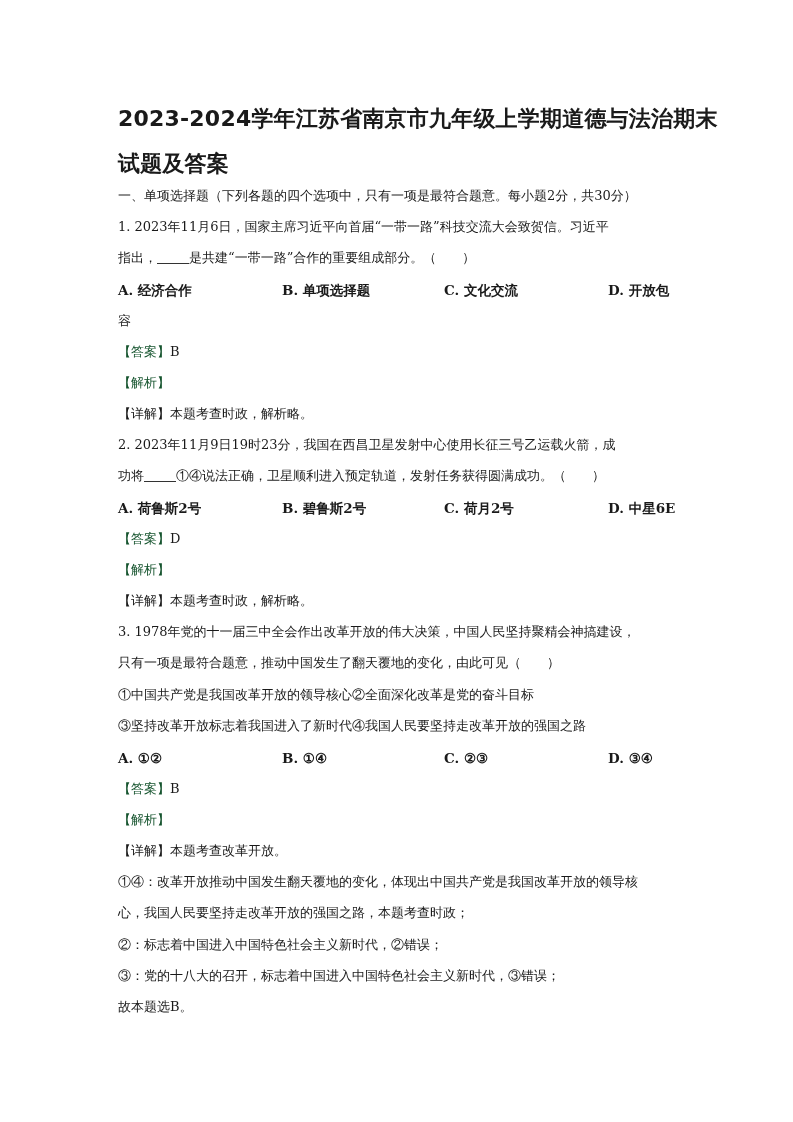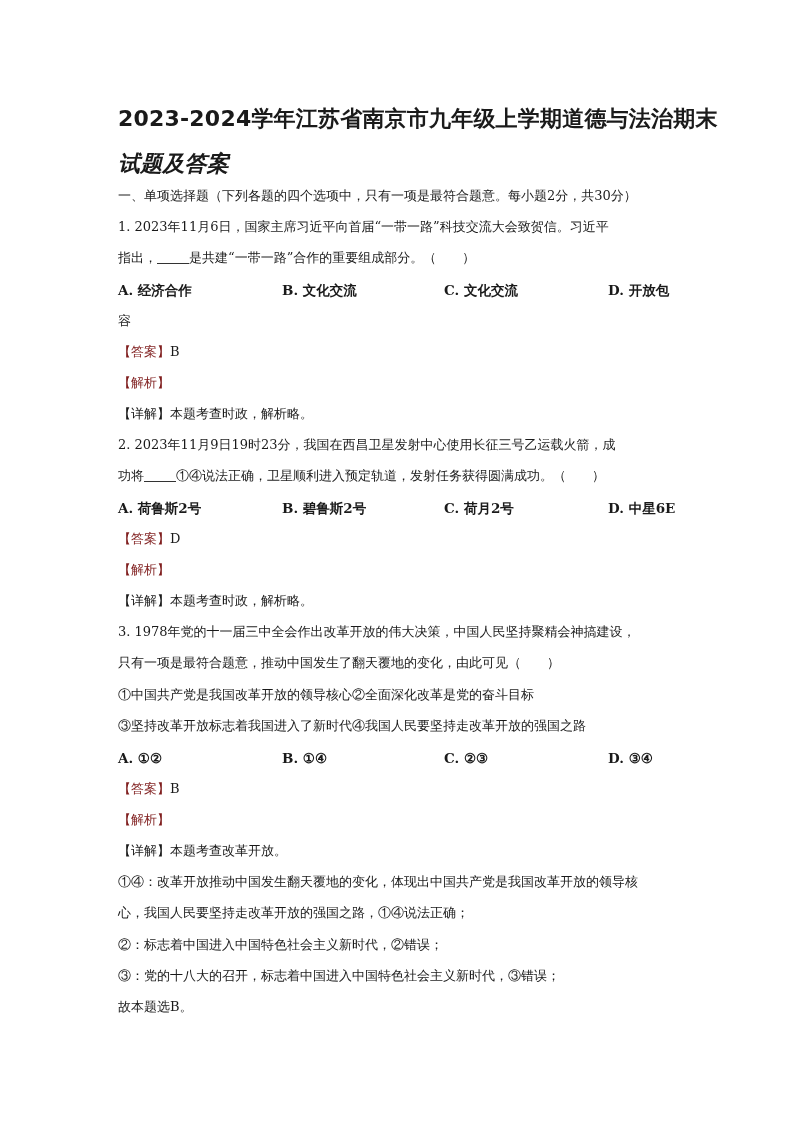--- a/index.html
+++ b/index.html
@@ -2,23 +2,23 @@
 <html><head>
 <meta charset="utf-8">
 <style>
   html, body { margin: 0; padding: 0; background: #ffffff; }
   body { width: 793px; height: 1122px; position: relative; overflow: hidden;
          font-family: "DejaVu Serif", "Liberation Serif", serif; color: #1a1a1a; }
   .page { position: absolute; left: 118px; top: 0; width: 560px; }
   .title { font-family: "DejaVu Sans", "Liberation Sans", sans-serif; font-weight: bold;
            font-size: 22px; line-height: 46px; letter-spacing: 0.2px; margin: 0; }
   .title .l1 { position: absolute; top: 96px; left: 0; white-space: nowrap; }
-  .title .l2 { position: absolute; top: 141px; left: 0; white-space: nowrap; font-style: italic; }
+  .title .l2 { position: absolute; top: 141px; left: 0; white-space: nowrap; }
   .line { position: absolute; left: 0; font-size: 13px; line-height: 20px; white-space: nowrap; }
-  .label { color: #7f1d1d; }
+  .label { color: #14532d; }
   .opts { position: absolute; left: 0; width: 560px; font-size: 13.5px; line-height: 20px; }
   .opt { position: absolute; white-space: nowrap; font-weight: bold; }
   .blank { display: inline-block; width: 32px; border-bottom: 1px solid #333; height: 14px; vertical-align: -2px; }
 </style>
 </head>
 <body>
 
 <div class="page">
   <h1 class="title">
     <span class="l1">2023-2024学年江苏省南京市九年级上学期道德与法治期末</span>
@@ -26,21 +26,21 @@
   </h1>
 
   <div class="line" style="top:186px">一、单项选择题（下列各题的四个选项中，只有一项是最符合题意。每小题2分，共30分）</div>
 
   <div class="line" style="top:217px">1. 2023年11月6日，国家主席习近平向首届“一带一路”科技交流大会致贺信。习近平</div>
   <div class="line" style="top:248px">
     <span>指出，</span><span class="blank"></span><span>是共建“一带一路”合作的重要组成部分。（　　）</span>
   </div>
   <div class="opts" style="top:280px">
     <span class="opt" style="left:0">A. 经济合作</span>
-    <span class="opt" style="left:164px">B. 文化交流</span>
+    <span class="opt" style="left:164px">B. 单项选择题</span>
     <span class="opt" style="left:326px">C. 文化交流</span>
     <span class="opt" style="left:490px">D. 开放包</span>
   </div>
   <div class="line" style="top:311px">容</div>
   <div class="line" style="top:342px">
     <span class="label">【答案】</span><span>B</span>
   </div>
   <div class="line label" style="top:373px">【解析】</div>
   <div class="line" style="top:404px">
     <span>【详解】</span><span>本题考查时政，解析略。</span>
@@ -75,17 +75,17 @@
     <span class="opt" style="left:490px">D. ③④</span>
   </div>
   <div class="line" style="top:779px">
     <span class="label">【答案】</span><span>B</span>
   </div>
   <div class="line label" style="top:810px">【解析】</div>
   <div class="line" style="top:841px">
     <span>【详解】</span><span>本题考查改革开放。</span>
   </div>
   <div class="line" style="top:872px">①④：改革开放推动中国发生翻天覆地的变化，体现出中国共产党是我国改革开放的领导核</div>
-  <div class="line" style="top:903px">心，我国人民要坚持走改革开放的强国之路，①④说法正确；</div>
+  <div class="line" style="top:903px">心，我国人民要坚持走改革开放的强国之路，本题考查时政；</div>
   <div class="line" style="top:935px">②：标志着中国进入中国特色社会主义新时代，②错误；</div>
   <div class="line" style="top:966px">③：党的十八大的召开，标志着中国进入中国特色社会主义新时代，③错误；</div>
   <div class="line" style="top:997px">故本题选B。</div>
 </div>
 
 </body></html>

